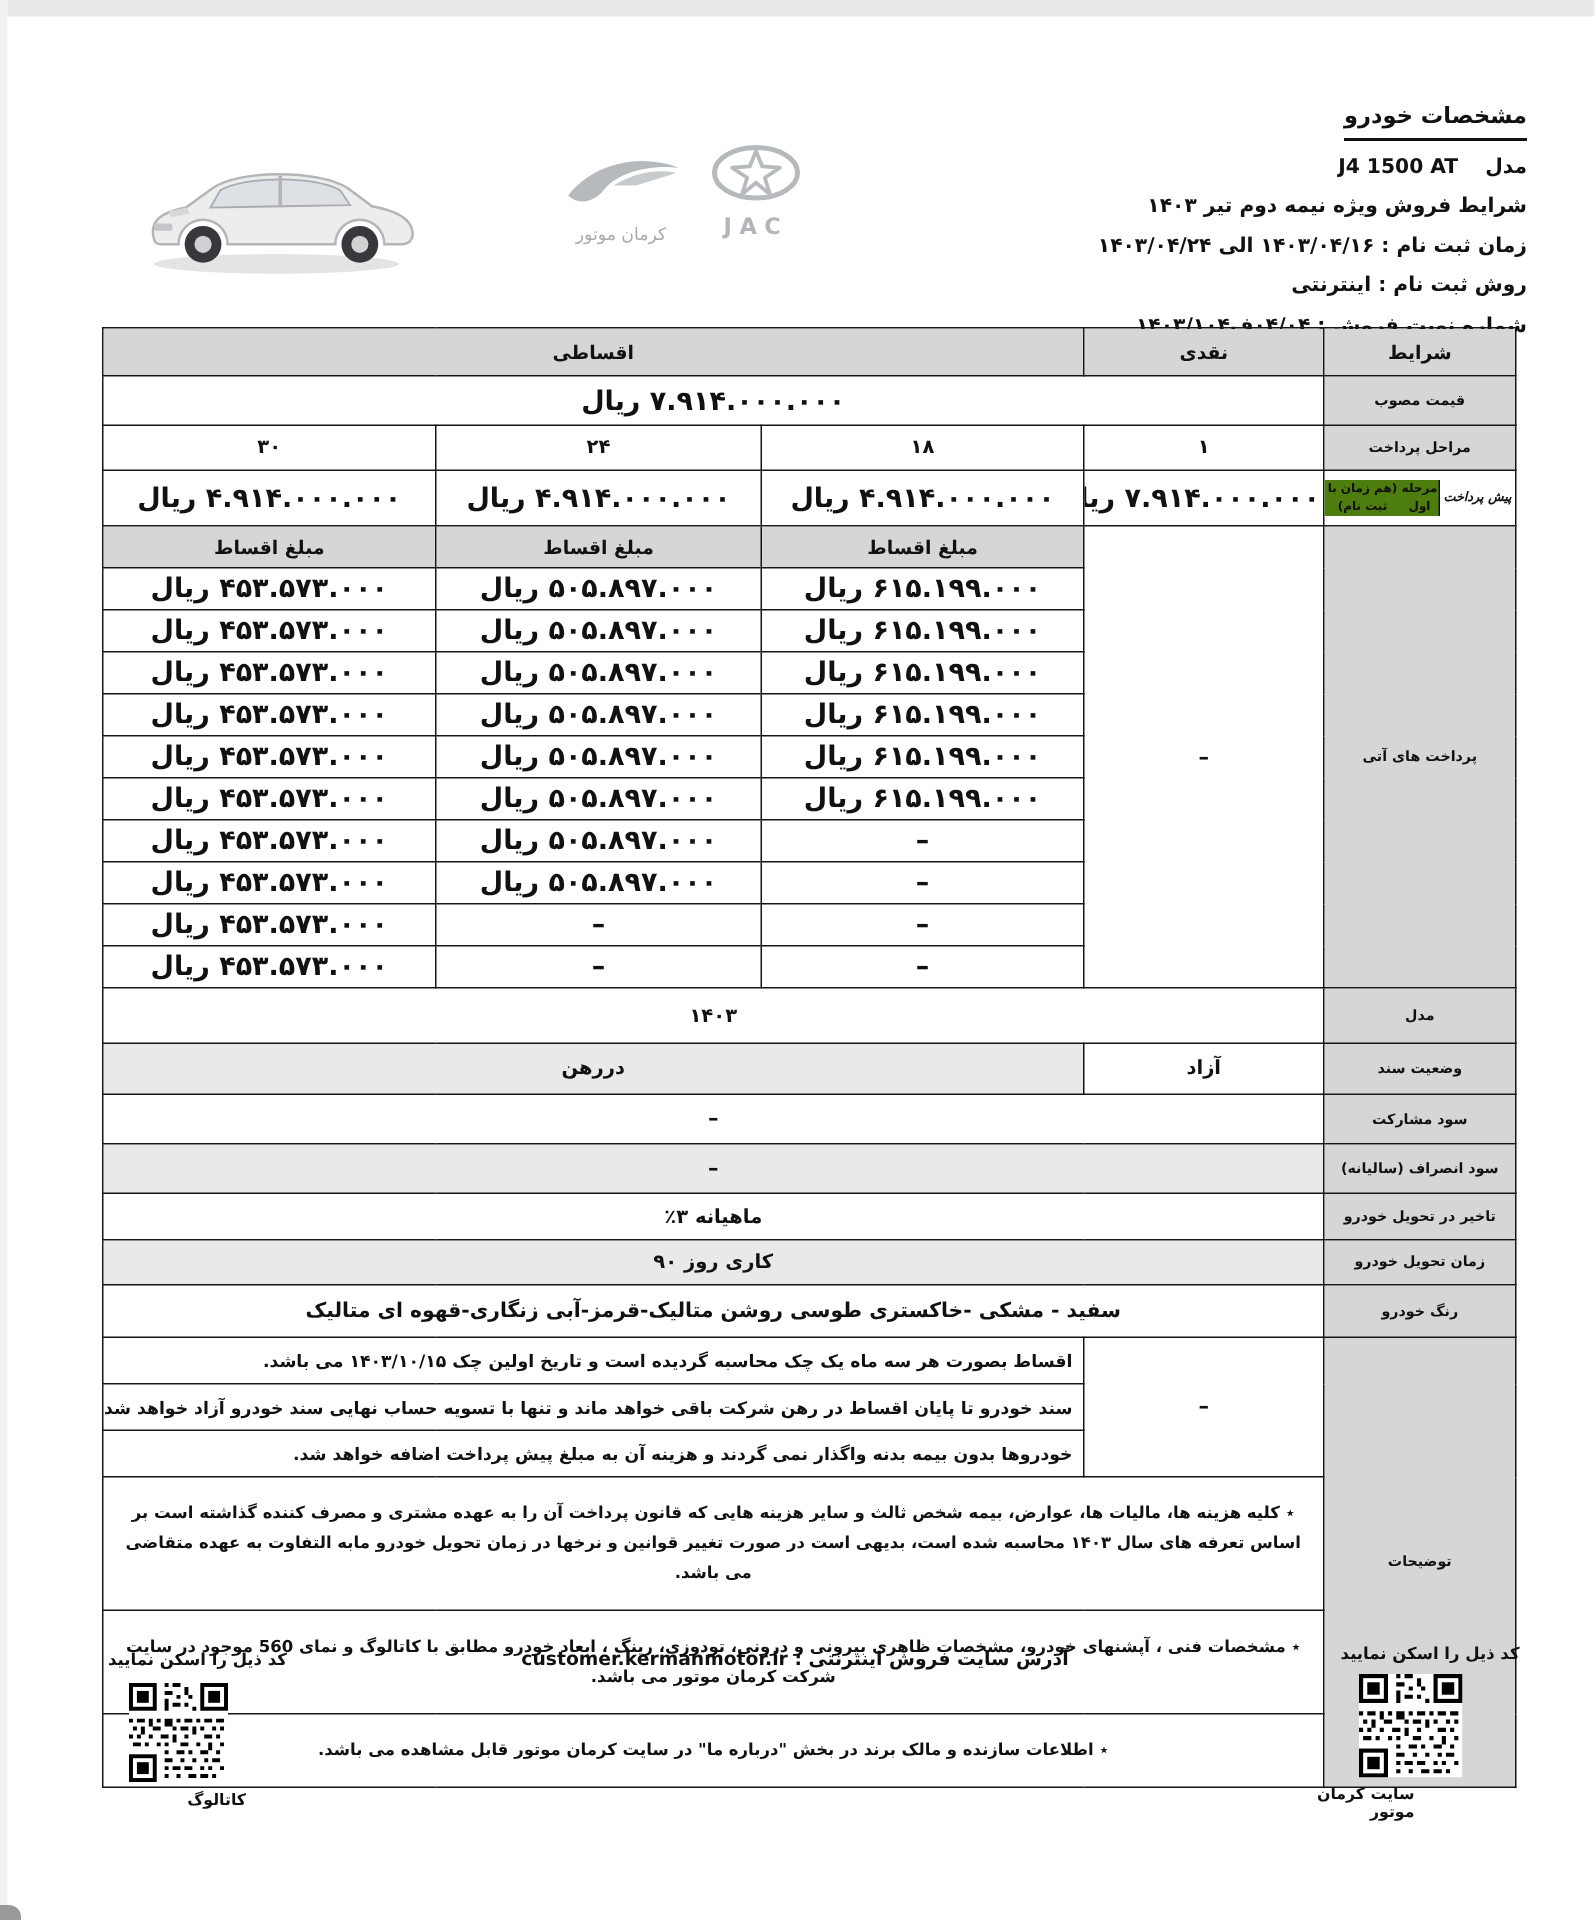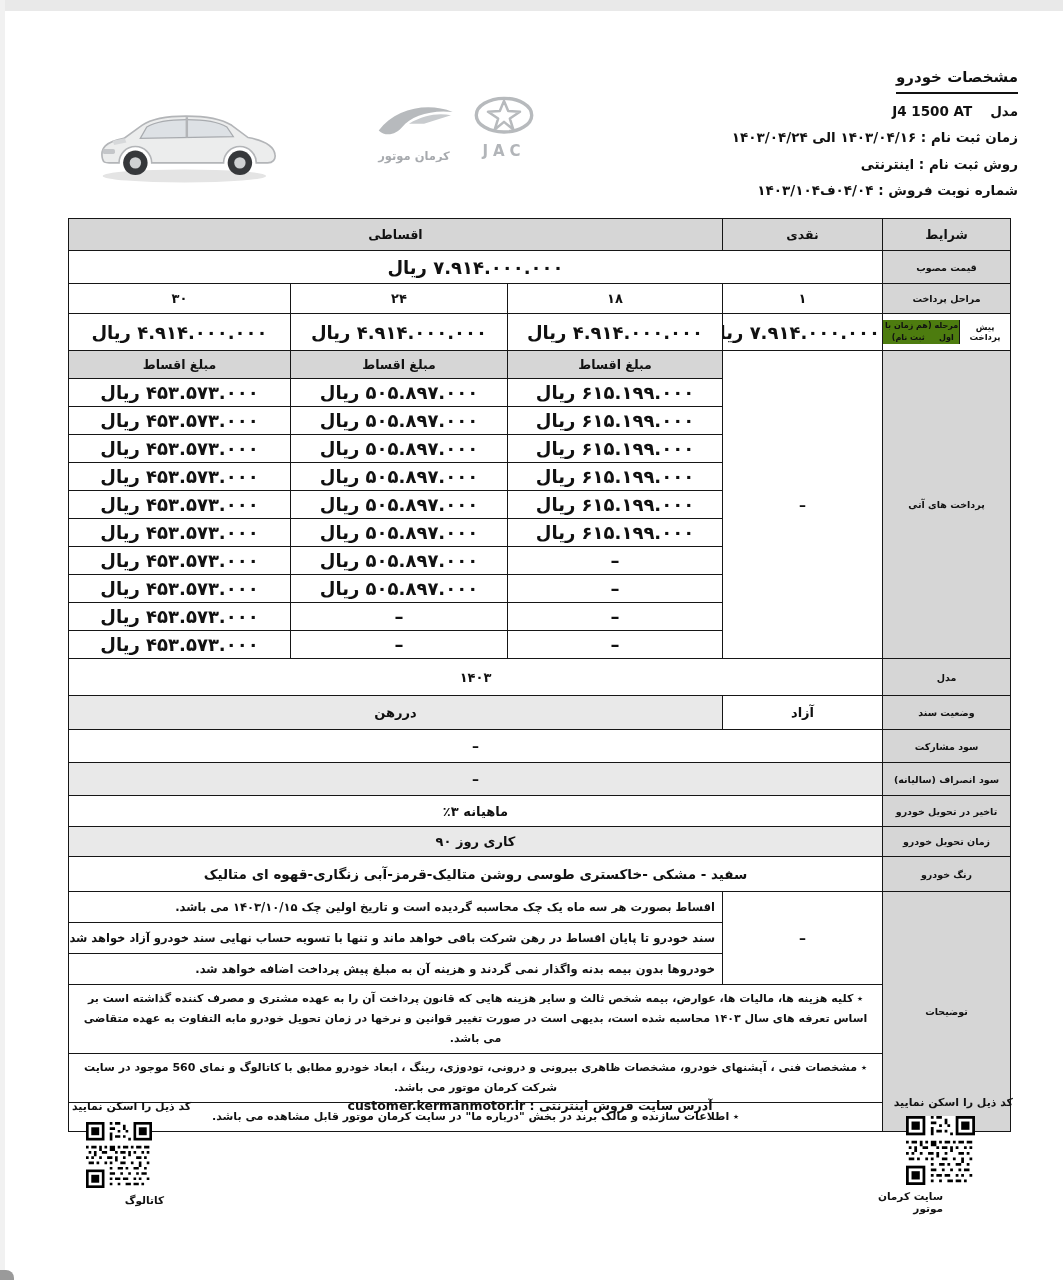--- a/index.html
+++ b/index.html
@@ -18,21 +18,21 @@
     font-weight:bold;font-size:13.5px;line-height:26.5px;white-space:nowrap;
   }
   .hdr-title{font-size:15px;display:inline-block;border-bottom:2px solid #111;padding-bottom:1px;margin-bottom:4px;}
   .model-line{display:flex;direction:rtl;justify-content:flex-start;gap:18px;}
   .lat{direction:ltr;unicode-bidi:isolate;}
 
   .car-photo{position:absolute;left:88px;top:86px;width:196px;height:108px;}
   .logo{position:absolute;text-align:center;}
   .logo-kerman{left:372px;top:100px;width:84px;}
   .logo-jac{left:462px;top:94px;width:84px;}
-  .logo-text{font-size:11.5px;font-weight:bold;color:#a7aaae;direction:rtl;margin-top:1px;}
+  .logo-text{font-size:11.5px;font-weight:normal;color:#a7aaae;direction:rtl;margin-top:1px;}
   .logo-text-lat{font-size:15px;font-weight:bold;color:#b2b5b9;letter-spacing:5px;margin-top:0px;}
 
   
   table.main{
     position:absolute;left:68px;top:218px;width:942px;
     border-collapse:collapse;table-layout:fixed;direction:rtl;
     font-weight:bold;
   }
   table.main td{
     border:1.4px solid #161616;text-align:center;vertical-align:middle;
@@ -40,24 +40,24 @@
   }
   .g{background:#d6d6d6;}
   .lg{background:#e9e9e9;}
   .lbl{font-size:9.5px;white-space:nowrap;padding:0 1px;}
   .colhdr{font-size:12.5px;margin-left:22px;}
   .v{font-size:13px;}
   .amt{font-size:18px;white-space:nowrap;}
   .dash{font-size:14px;}
   .prepay-td{padding:0 !important;}
   .prepay{display:flex;direction:rtl;width:100%;height:100%;align-items:stretch;}
-  .pp-r{width:50px;display:flex;align-items:center;justify-content:center;font-size:8.5px;background:#fff;}
+  .pp-r{width:50px;display:flex;align-items:center;justify-content:center;font-size:8.5px;background:#fff;font-style:italic;}
   .pp-l{flex:1;display:flex;flex-direction:row;align-items:center;justify-content:center;font-size:8px;line-height:12px;background:#4d7c0f;border-right:1.4px solid #161616;}
   .note-r{font-size:11.5px;text-align:right !important;padding-right:7px !important;white-space:nowrap;}
-  .note-c{font-size:11px;text-align:center;padding:4px 8px !important;line-height:20px;}
+  .note-c{font-size:11px;text-align:center;padding:14px 8px !important;line-height:20px;}
   .colors-cell{font-size:13.5px;}
   .ltrcell{direction:ltr;}
 
   
   .scan-note{position:absolute;font-size:11px;font-weight:bold;direction:rtl;white-space:nowrap;}
   .scan-note.right{right:50px;top:1096px;}
   .scan-note.left{left:72px;top:1100px;}
   .footer-center{position:absolute;left:280px;top:1094px;width:500px;text-align:center;direction:rtl;font-size:12.5px;font-weight:bold;line-height:24px;}
   .qr{position:absolute;}
   .qr svg{display:block;width:100%;height:100%;}
@@ -92,20 +92,21 @@
     </g>
   </defs>
 </svg>
 
 <div class="hdr-block">
   <div><span class="hdr-title">مشخصات خودرو</span></div>
   <div class="model-line">
     <span>مدل</span>
     <span class="lat">J4 1500 AT</span>
   </div>
+  <div>شرایط فروش ویژه نیمه دوم تیر ۱۴۰۳</div>
   <div>زمان ثبت نام : ۱۴۰۳/۰۴/۱۶ الی ۱۴۰۳/۰۴/۲۴</div>
   <div>روش ثبت نام : اینترنتی</div>
   <div>شماره نوبت فروش : ۰۴/۰۴ف۱۴۰۳/۱۰۴</div>
 </div>
 
 <div class="car-photo">
   <svg viewBox="0 0 240 120" width="196" height="108">
     <ellipse cx="118" cy="104" rx="100" ry="8" fill="#e4e4e4"></ellipse>
     <path d="M18 84 C14 70 22 62 44 58 L66 42 C88 27 152 27 176 42 L196 57 C218 61 228 68 229 78 C230 84 226 88 220 88 L206 88 A20 20 0 0 0 166 88 L78 88 A20 20 0 0 0 38 88 L26 88 C20 88 19 87 18 84 Z" fill="#eceded" stroke="#b3b5b8" stroke-width="2"></path>
     <path d="M72 44 C92 32 150 32 170 44 L178 56 L64 58 Z" fill="#dde1e5" stroke="#a8abaf" stroke-width="1.5"></path>

